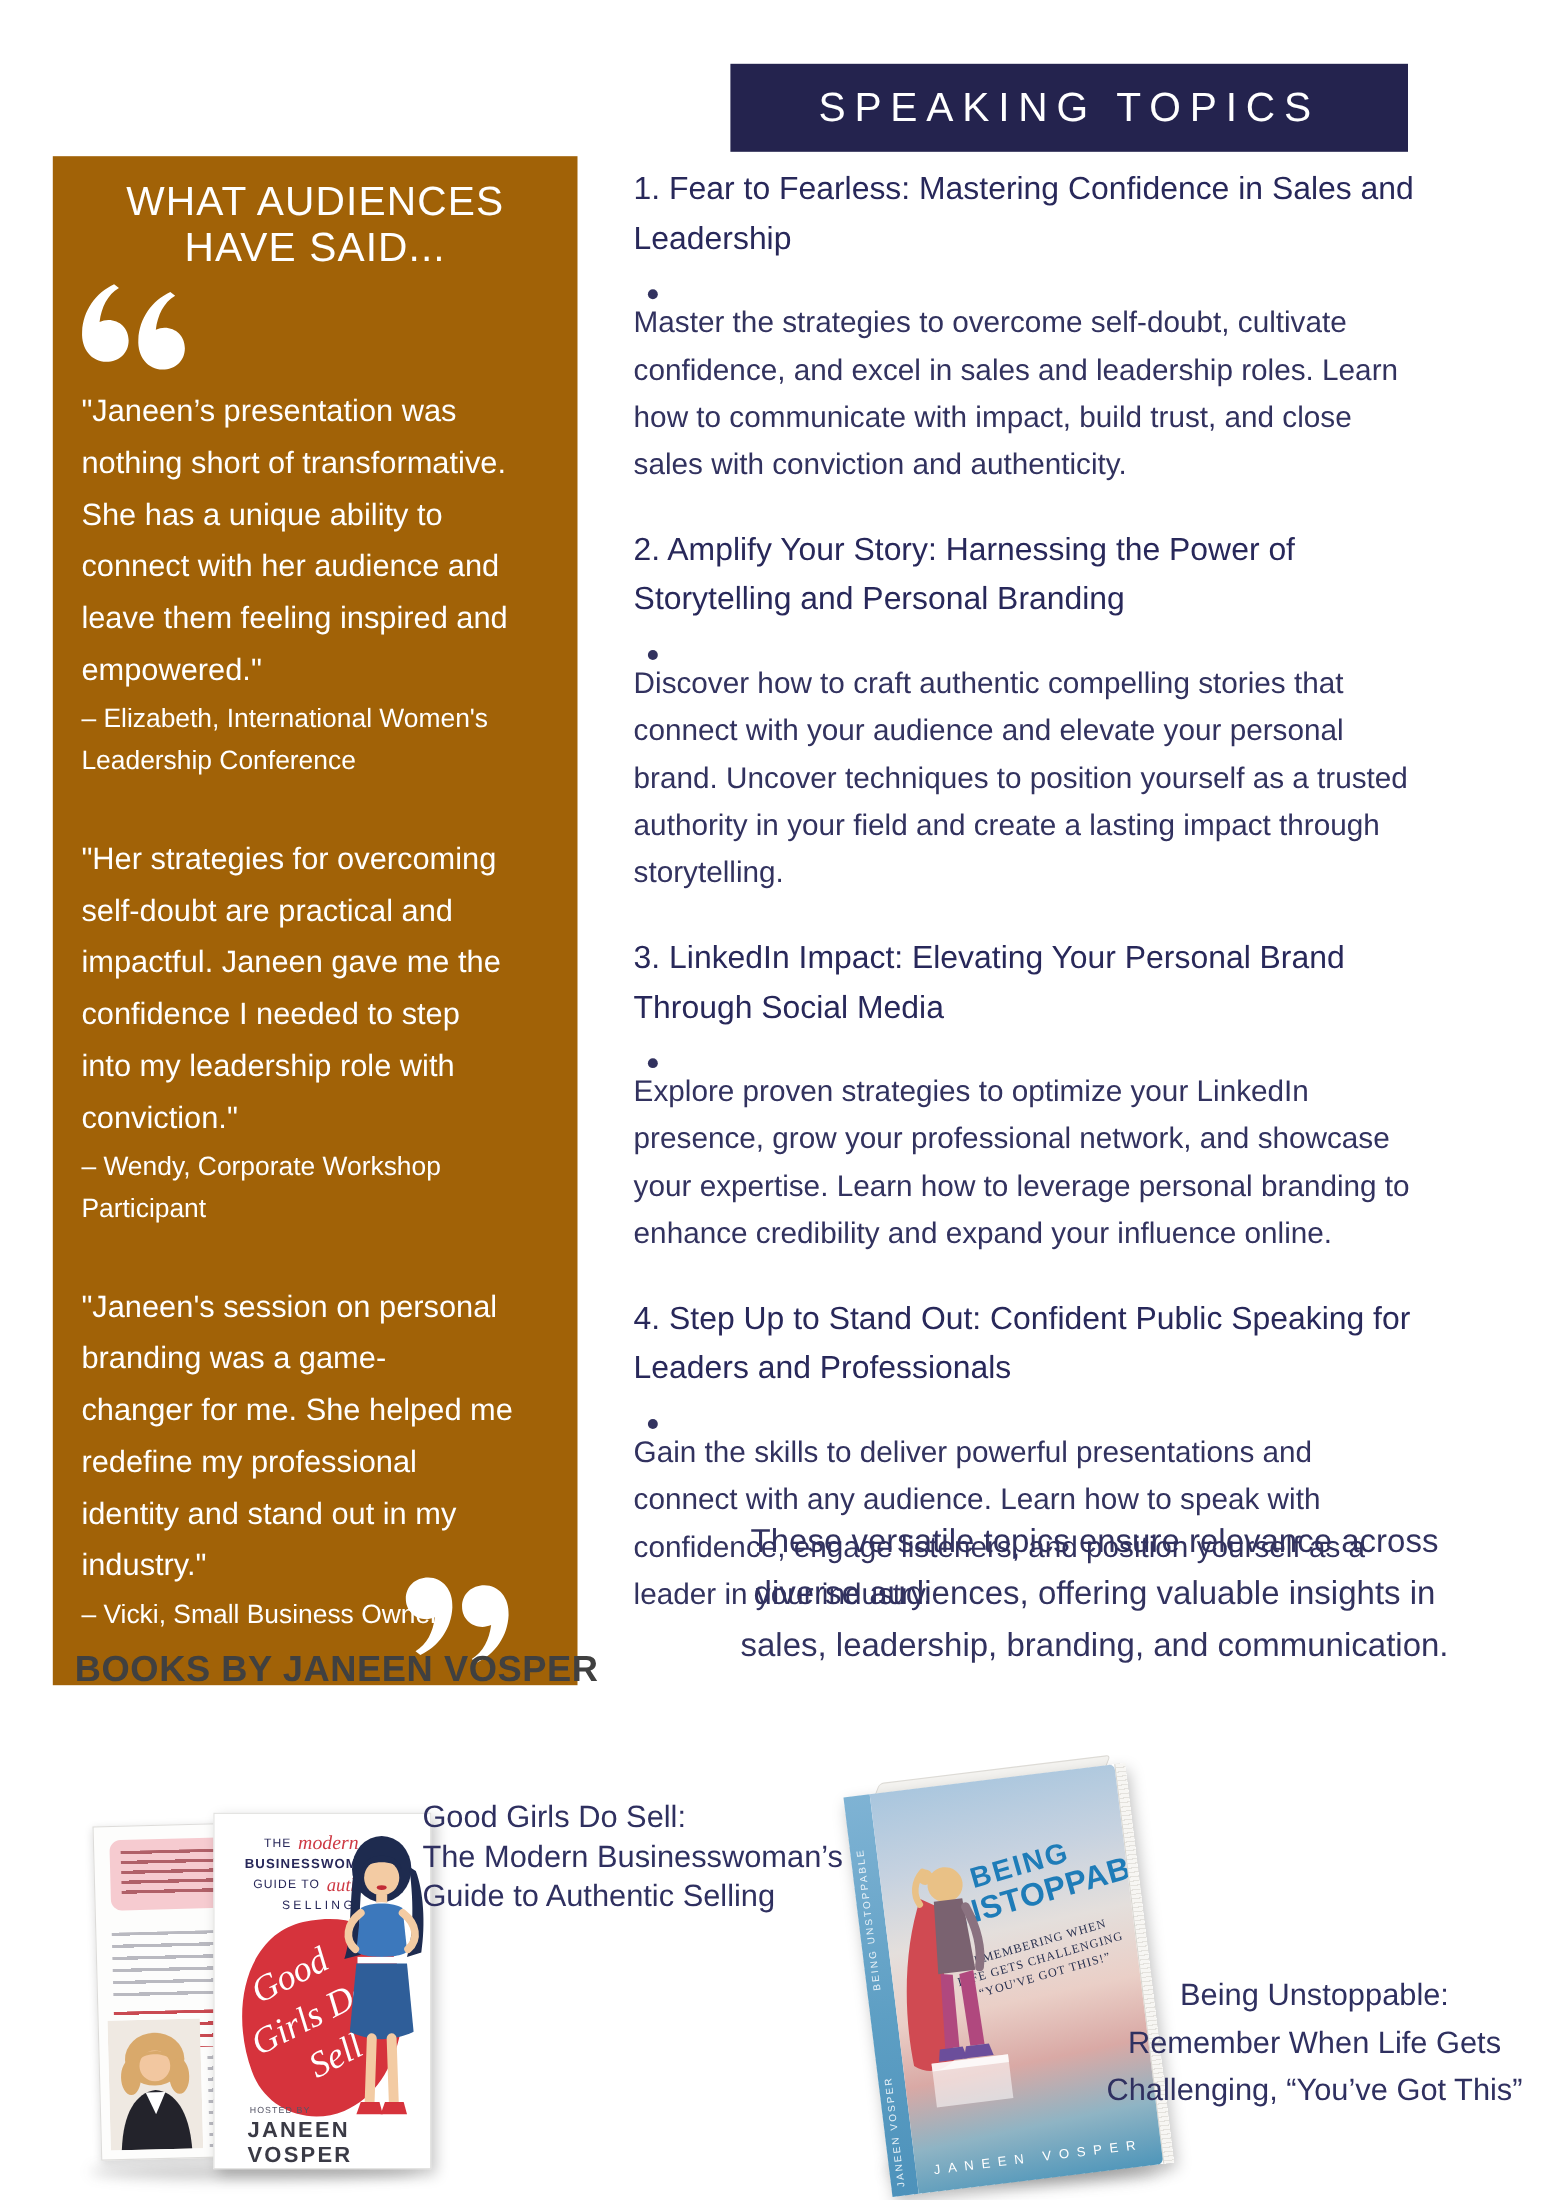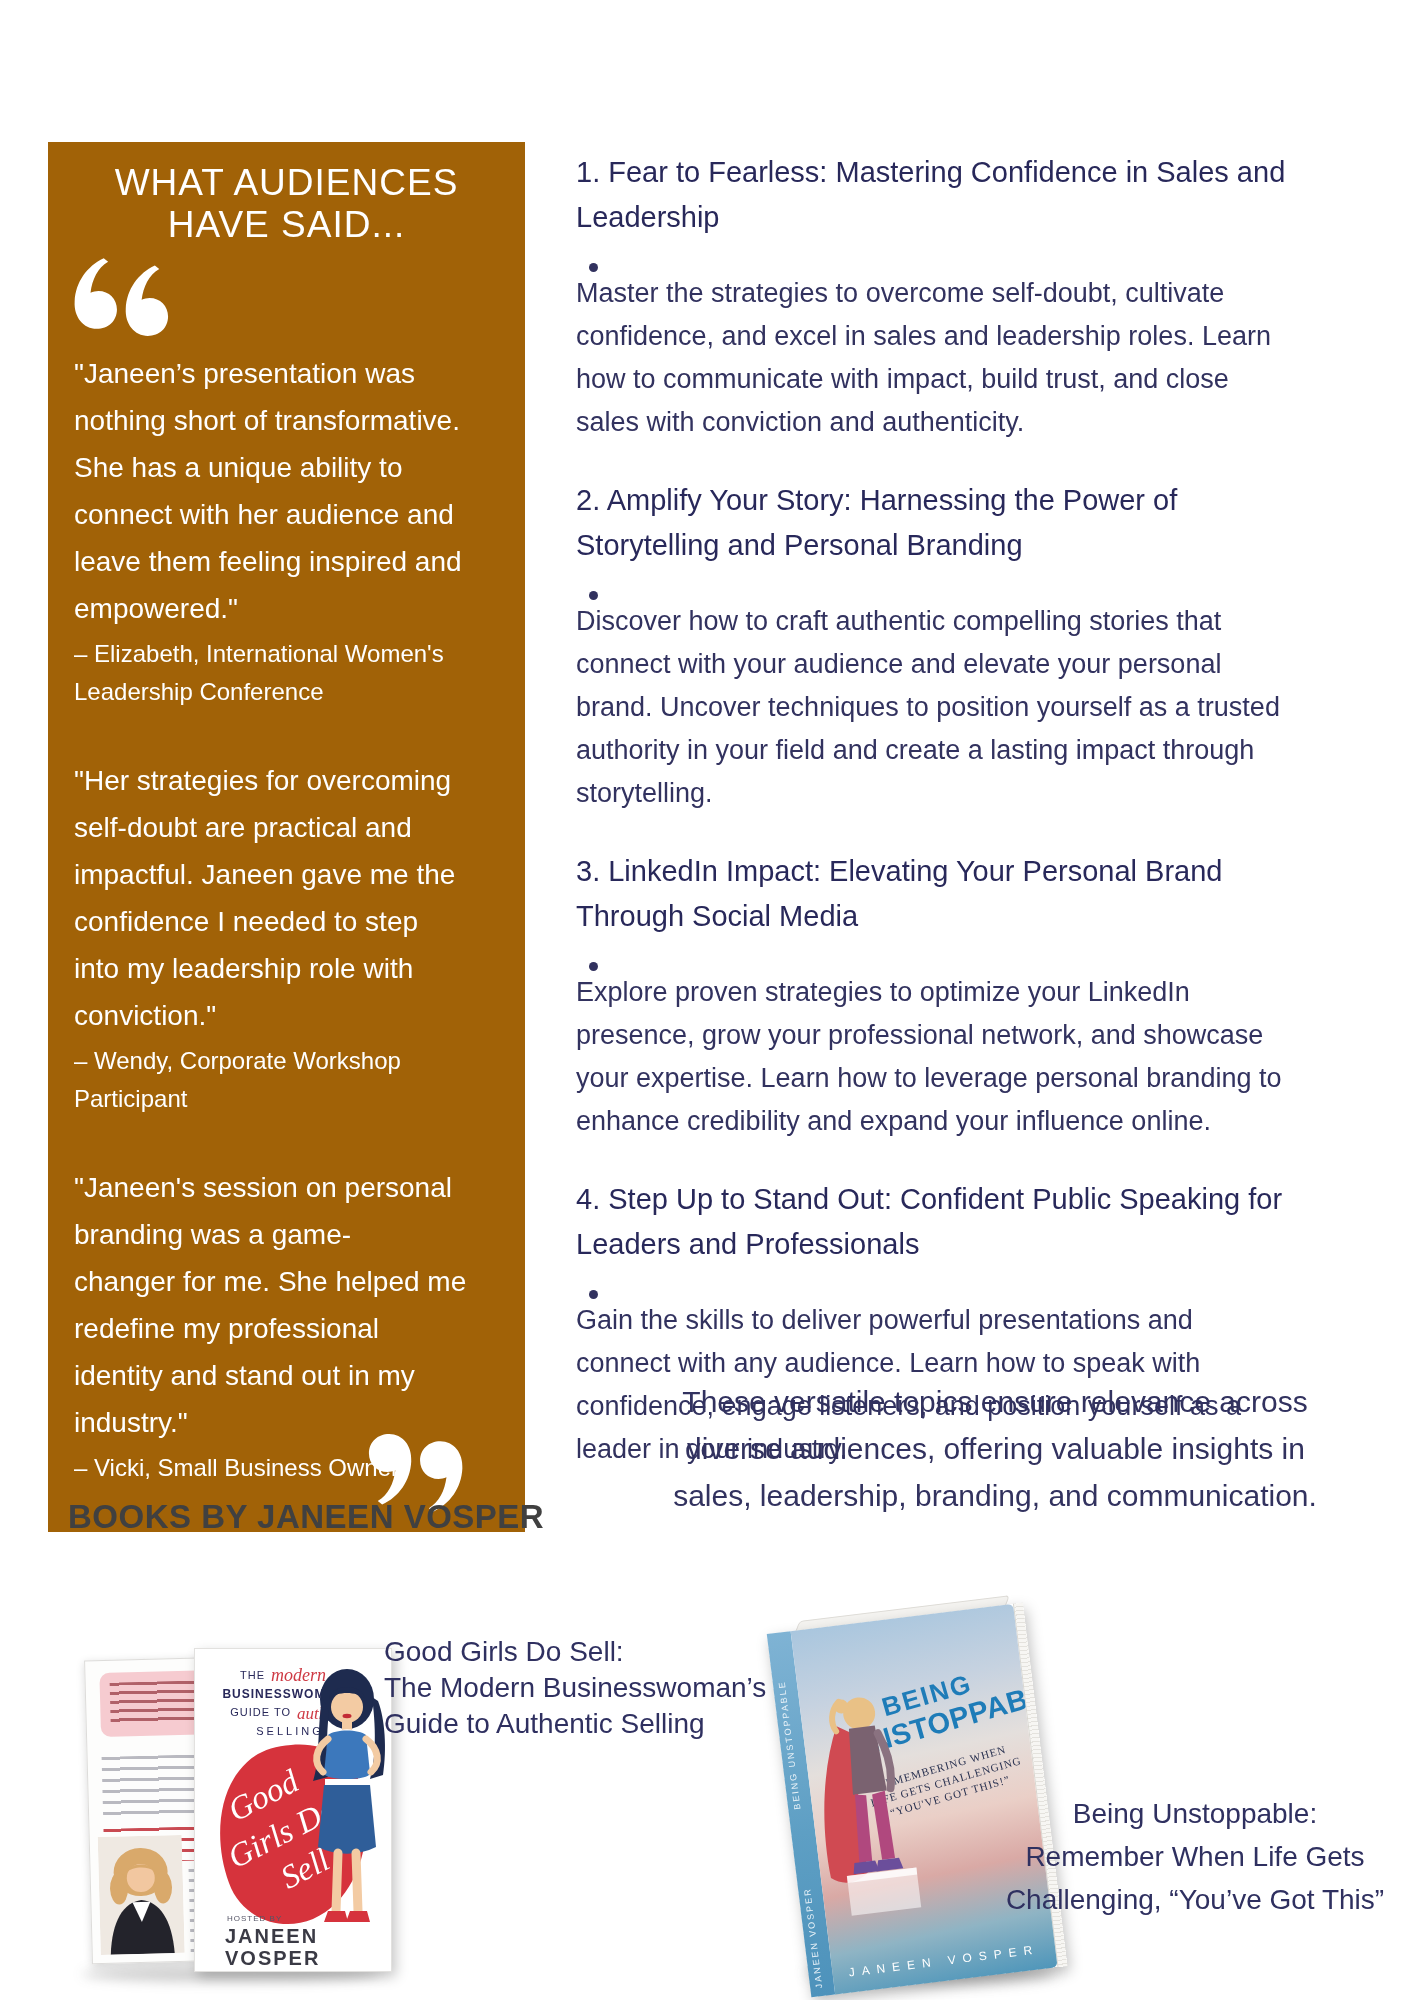--- a/index.html
+++ b/index.html
@@ -99,20 +99,23 @@
   .b2-author{position:absolute;bottom:13px;width:100%;text-align:center;color:#ffffff;
         font-size:12px;letter-spacing:7px;}
   .b2-pages{width:9px;background:repeating-linear-gradient(180deg,#f7f6f3 0 3px,#e4e2dd 3px 4px);
         border-left:1px solid #d8d6d0;}
 </style>
 </head>
 <body>
 
 <div class="page">
 
+  <div class="speaking-bar">
+    <div class="t">SPEAKING TOPICS</div>
+  </div>
 
   <div class="orange-panel">
     <div class="panel-title pre">WHAT AUDIENCES
 HAVE SAID...</div>
 
     <div class="quote-glyph">
       <svg viewBox="0 0 118 92">
         <path fill="#ffffff" d="M 36 1 C 17 10 4 28 3 50 C 2 68 13 81 28 81 C 41 81 51 72 51 59 C 51 47 42 38 30 38 C 27 38 24 39 21 40 C 23 25 29 12 41 5 Z"></path>
         <path fill="#ffffff" transform="translate(58,8)" d="M 36 1 C 17 10 4 28 3 50 C 2 68 13 81 28 81 C 41 81 51 72 51 59 C 51 47 42 38 30 38 C 27 38 24 39 21 40 C 23 25 29 12 41 5 Z"></path>
       </svg>

